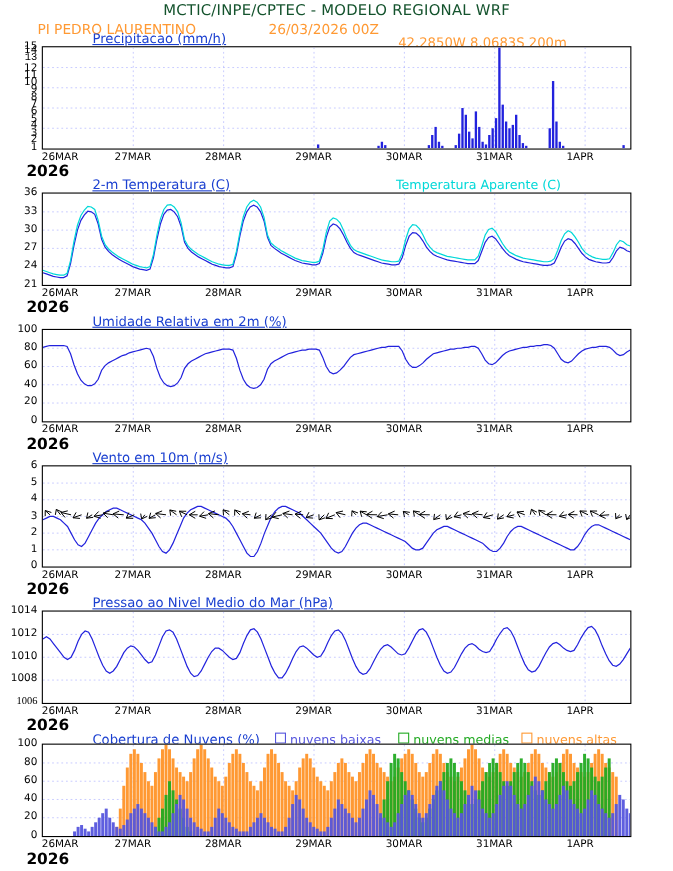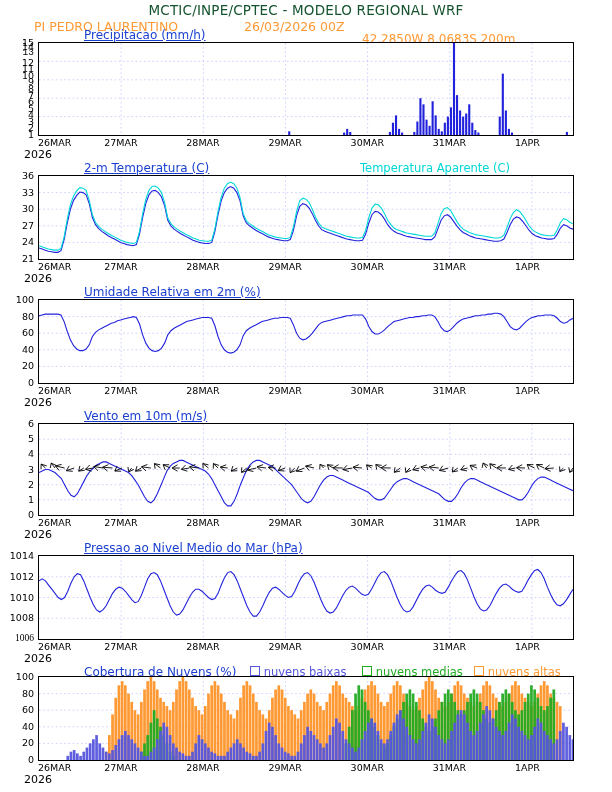--- a/index.html
+++ b/index.html
@@ -40,21 +40,21 @@
 
   .ylab{
     position:absolute;right:0;font-size:9.5px;color:#000;
     text-align:right;transform:translateY(-50%);white-space:nowrap;
   }
   .ytickbox{position:absolute;width:30px;}
 
   .xlab{
     position:absolute;font-size:9.5px;color:#000;white-space:nowrap;text-align:center;
   }
-  .xyear{position:absolute;font-size:11px;color:#000;}
+  .xyear{position:absolute;font-size:14px;color:#000;font-weight:bold;}
 
   svg{display:block;}
   .gridline{stroke:#9aa0ff;stroke-width:0.5;stroke-dasharray:1.6 2.6;}
   .wind{stroke:#000;stroke-width:0.9;fill:none;}
 </style>
 </head>
 <body>
 
 <div class="page">
 

